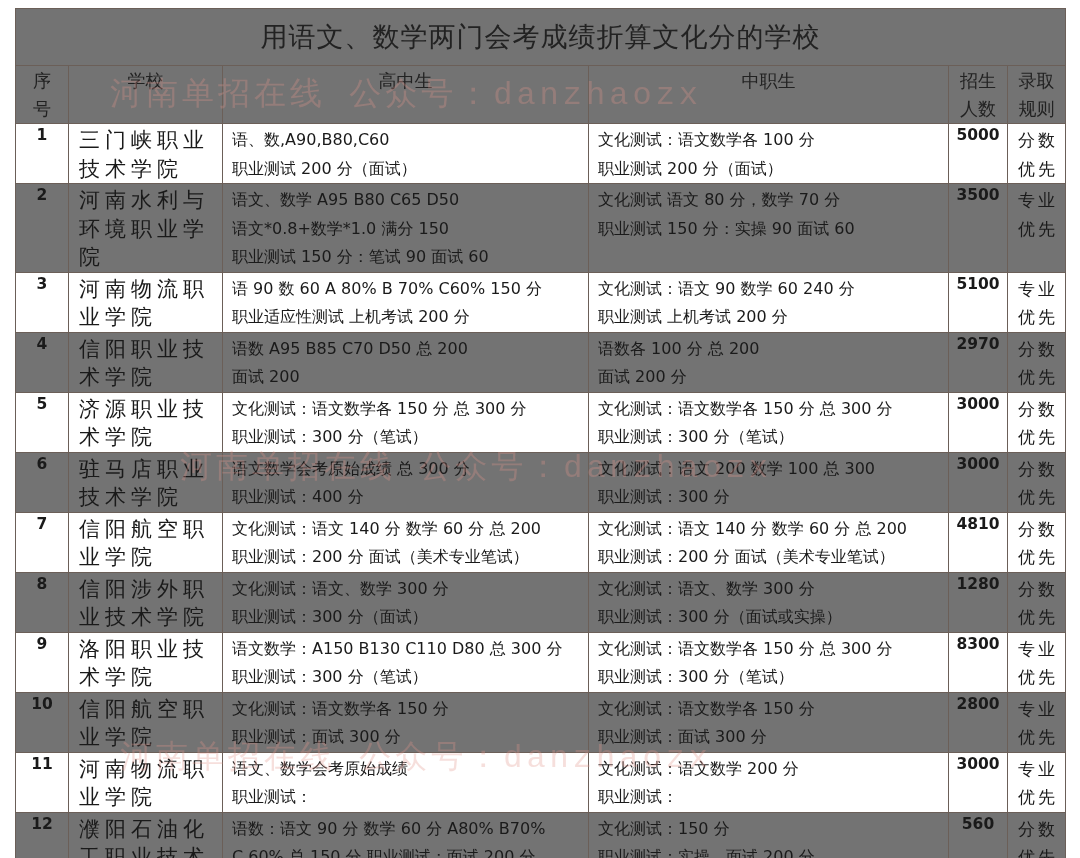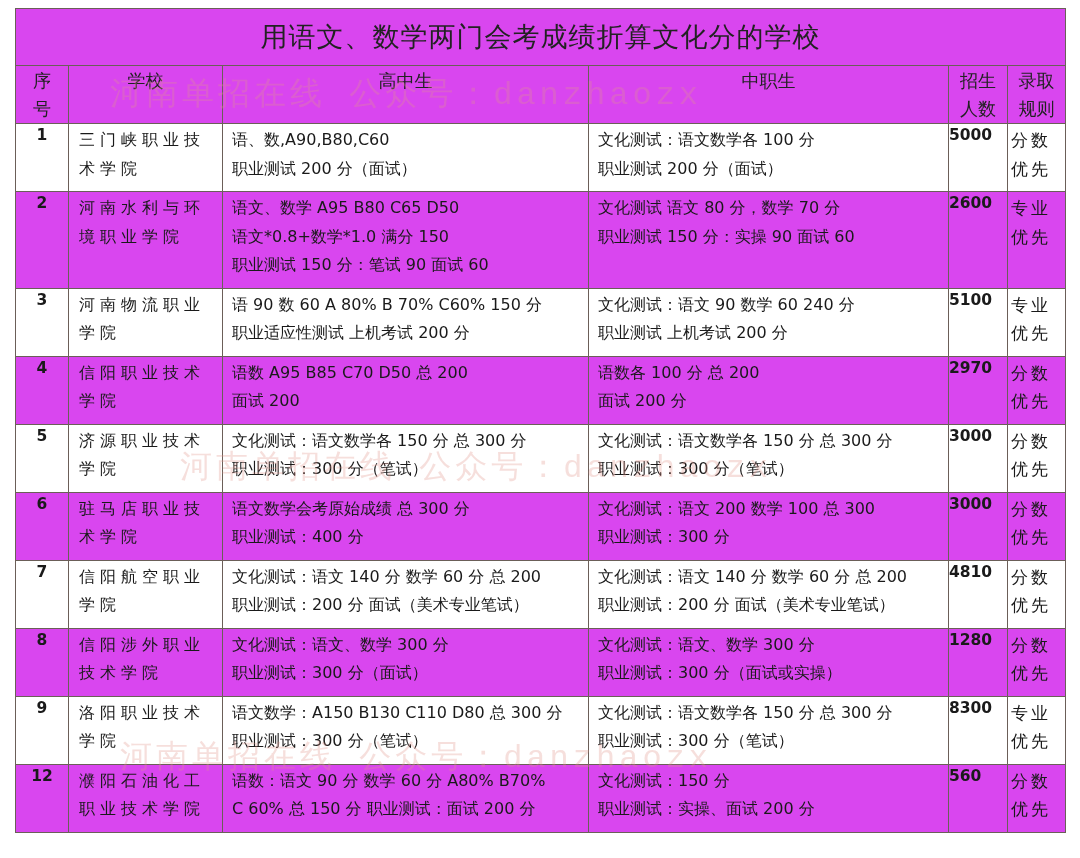--- a/index.html
+++ b/index.html
@@ -9,34 +9,34 @@
     color: #1a1a1a;
   }
   .wrap { position: absolute; left: 15px; top: 8px; width: 1050px; }
   table { border-collapse: collapse; width: 1050px; table-layout: fixed; }
   td, th { border: 1.5px solid #6b5f58; vertical-align: top; padding: 0; }
   .title-row td {
     height: 56px; text-align: center; vertical-align: middle;
     font-family: "DejaVu Serif", "Liberation Serif", serif;
     font-size: 27px; color: #222; letter-spacing: 1px;
   }
-  .shade { background: #d946ef; }
+  .shade { background: #737373; }
   .plain { background: #ffffff; }
   .hdr th {
     height: 56px; font-weight: normal; font-size: 18px; color: #222;
     text-align: center; vertical-align: top; line-height: 28px; padding-top: 1px;
   }
   .cell {
-    font-size: 16px; line-height: 28.5px; padding: 2px 6px 8px 9px;
+    font-size: 16px; line-height: 28.5px; padding: 2px 6px 0 9px;
     white-space: pre-line; font-weight: normal;
   }
   .num { text-align: center; font-weight: bold; font-size: 15.5px; padding: 2px 0 0 0; }
-  .cnt { text-align: left; font-weight: bold; font-size: 15.5px; padding: 2px 0 0 0; }
-  .rule { font-size: 17px; line-height: 28.5px; letter-spacing: 3px; padding: 2px 0 0 3px; }
-  .school { font-size: 16px; letter-spacing: 5px; line-height: 28.5px; padding: 2px 4px 0 10px; }
+  .cnt { text-align: center; font-weight: bold; font-size: 15.5px; padding: 2px 0 0 0; }
+  .rule { text-align: center; font-size: 17px; line-height: 28.5px; letter-spacing: 3px; padding: 2px 0 0 3px; }
+  .school { font-size: 21px; letter-spacing: 5px; line-height: 28.5px; padding: 2px 4px 0 10px; }
   .watermark {
     position: absolute; pointer-events: none; white-space: nowrap;
     font-family: Liberation Mono, monospace;
     font-size: 32px; color: rgba(226, 150, 140, 0.30); letter-spacing: 4px;
   }
 </style>
 </head>
 <body>
 
 <div class="wrap">
@@ -77,21 +77,21 @@
 优先</td>
     </tr>
     <tr class="shade" style="height:86px">
       <td class="num">2</td>
       <td class="cell school">河南水利与环境职业学院</td>
       <td class="cell">语文、数学  A95 B80 C65 D50
 语文*0.8+数学*1.0   满分 150
 职业测试 150 分：笔试 90  面试 60</td>
       <td class="cell">文化测试  语文 80 分，数学 70 分
 职业测试 150 分：实操 90  面试 60</td>
-      <td class="cnt">2600</td>
+      <td class="cnt">3500</td>
       <td class="rule cell">专业
 优先</td>
     </tr>
     <tr class="plain" style="height:57px">
       <td class="num">3</td>
       <td class="cell school">河南物流职业学院</td>
       <td class="cell">语  90  数 60 A 80% B 70% C60% 150 分
 职业适应性测试  上机考试  200 分</td>
       <td class="cell">文化测试：语文 90  数学 60 240 分
 职业测试  上机考试  200 分</td>
@@ -159,20 +159,42 @@
       <td class="cell school">洛阳职业技术学院</td>
       <td class="cell">语文数学：A150 B130 C110 D80  总 300 分
 职业测试：300 分（笔试）</td>
       <td class="cell">文化测试：语文数学各 150 分  总 300 分
 职业测试：300 分（笔试）</td>
       <td class="cnt">8300</td>
       <td class="rule cell">专业
 优先</td>
     </tr>
     <tr class="shade" style="height:57px">
+      <td class="num">10</td>
+      <td class="cell school">信阳航空职业学院</td>
+      <td class="cell">文化测试：语文数学各 150 分
+职业测试：面试  300 分</td>
+      <td class="cell">文化测试：语文数学各 150 分
+职业测试：面试  300 分</td>
+      <td class="cnt">2800</td>
+      <td class="rule cell">专业
+优先</td>
+    </tr>
+    <tr class="plain" style="height:58px">
+      <td class="num">11</td>
+      <td class="cell school">河南物流职业学院</td>
+      <td class="cell">语文、数学会考原始成绩
+职业测试：</td>
+      <td class="cell">文化测试：语文数学  200 分
+职业测试：</td>
+      <td class="cnt">3000</td>
+      <td class="rule cell">专业
+优先</td>
+    </tr>
+    <tr class="shade" style="height:57px">
       <td class="num">12</td>
       <td class="cell school">濮阳石油化工职业技术学院</td>
       <td class="cell">语数：语文 90 分  数学 60 分  A80% B70%
 C 60%  总 150 分  职业测试：面试  200 分</td>
       <td class="cell">文化测试：150 分
 职业测试：实操、面试  200 分</td>
       <td class="cnt">560</td>
       <td class="rule cell">分数
 优先</td>
     </tr>

